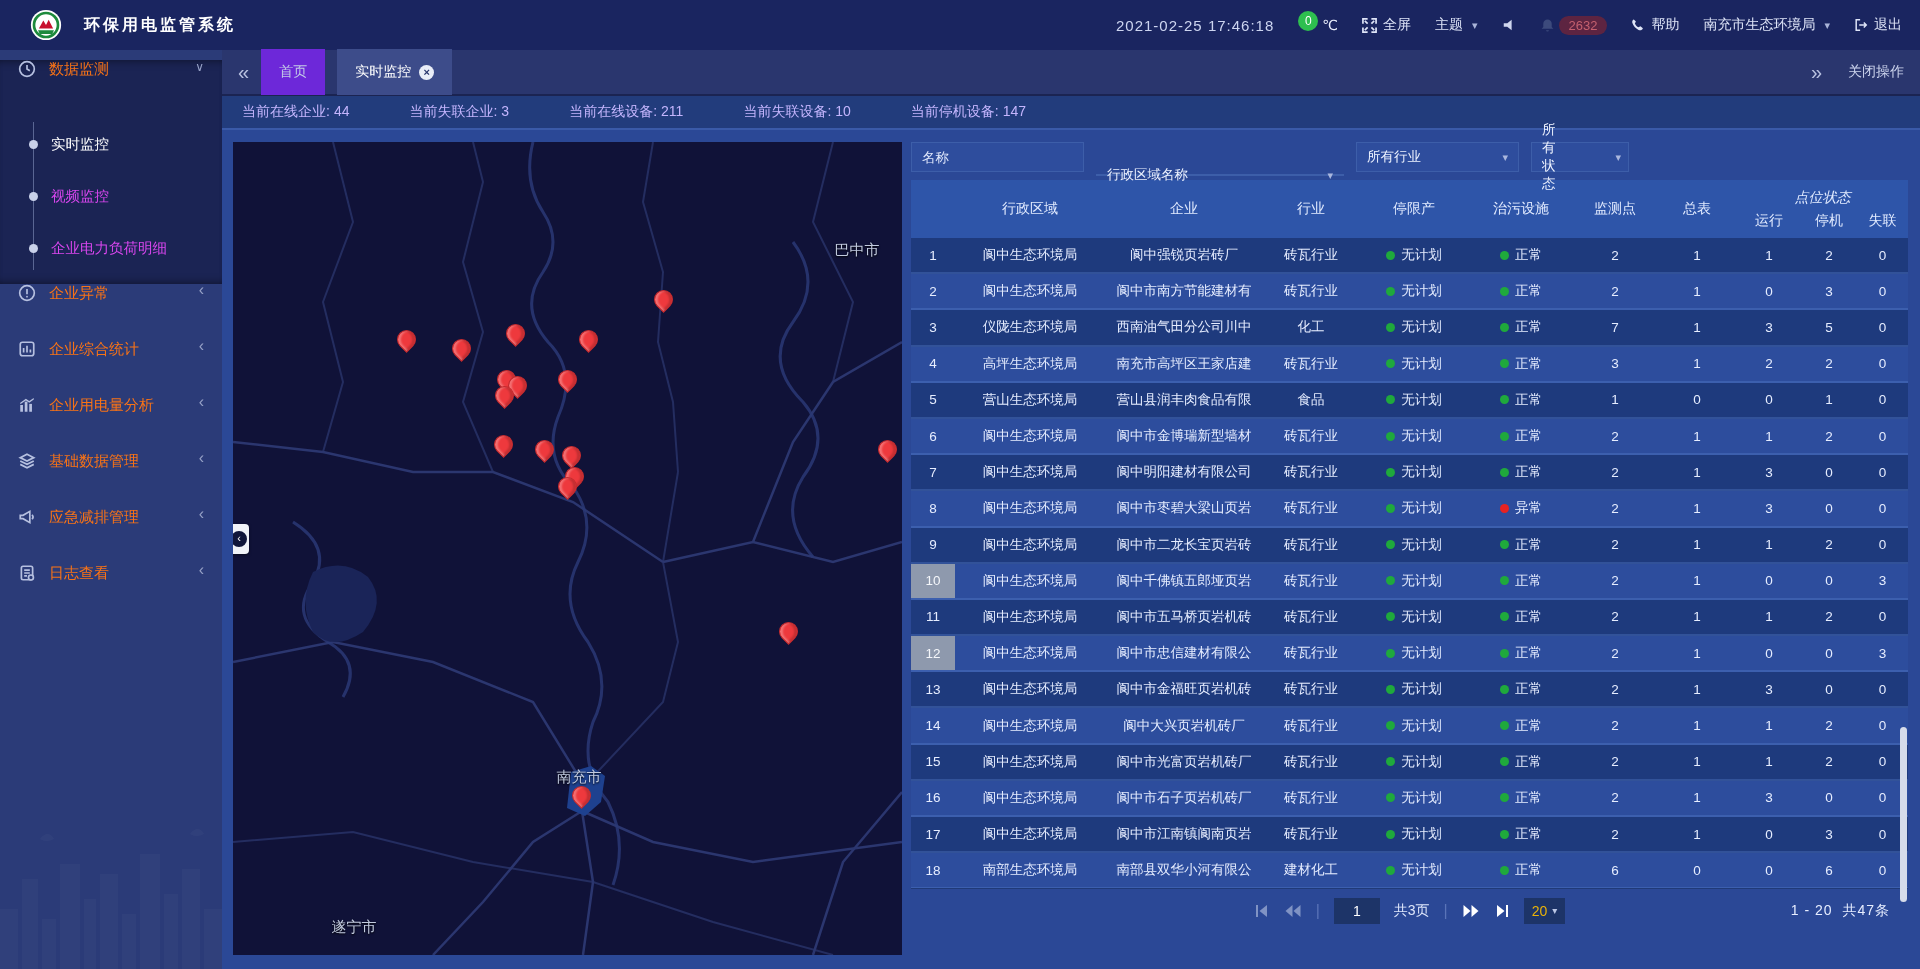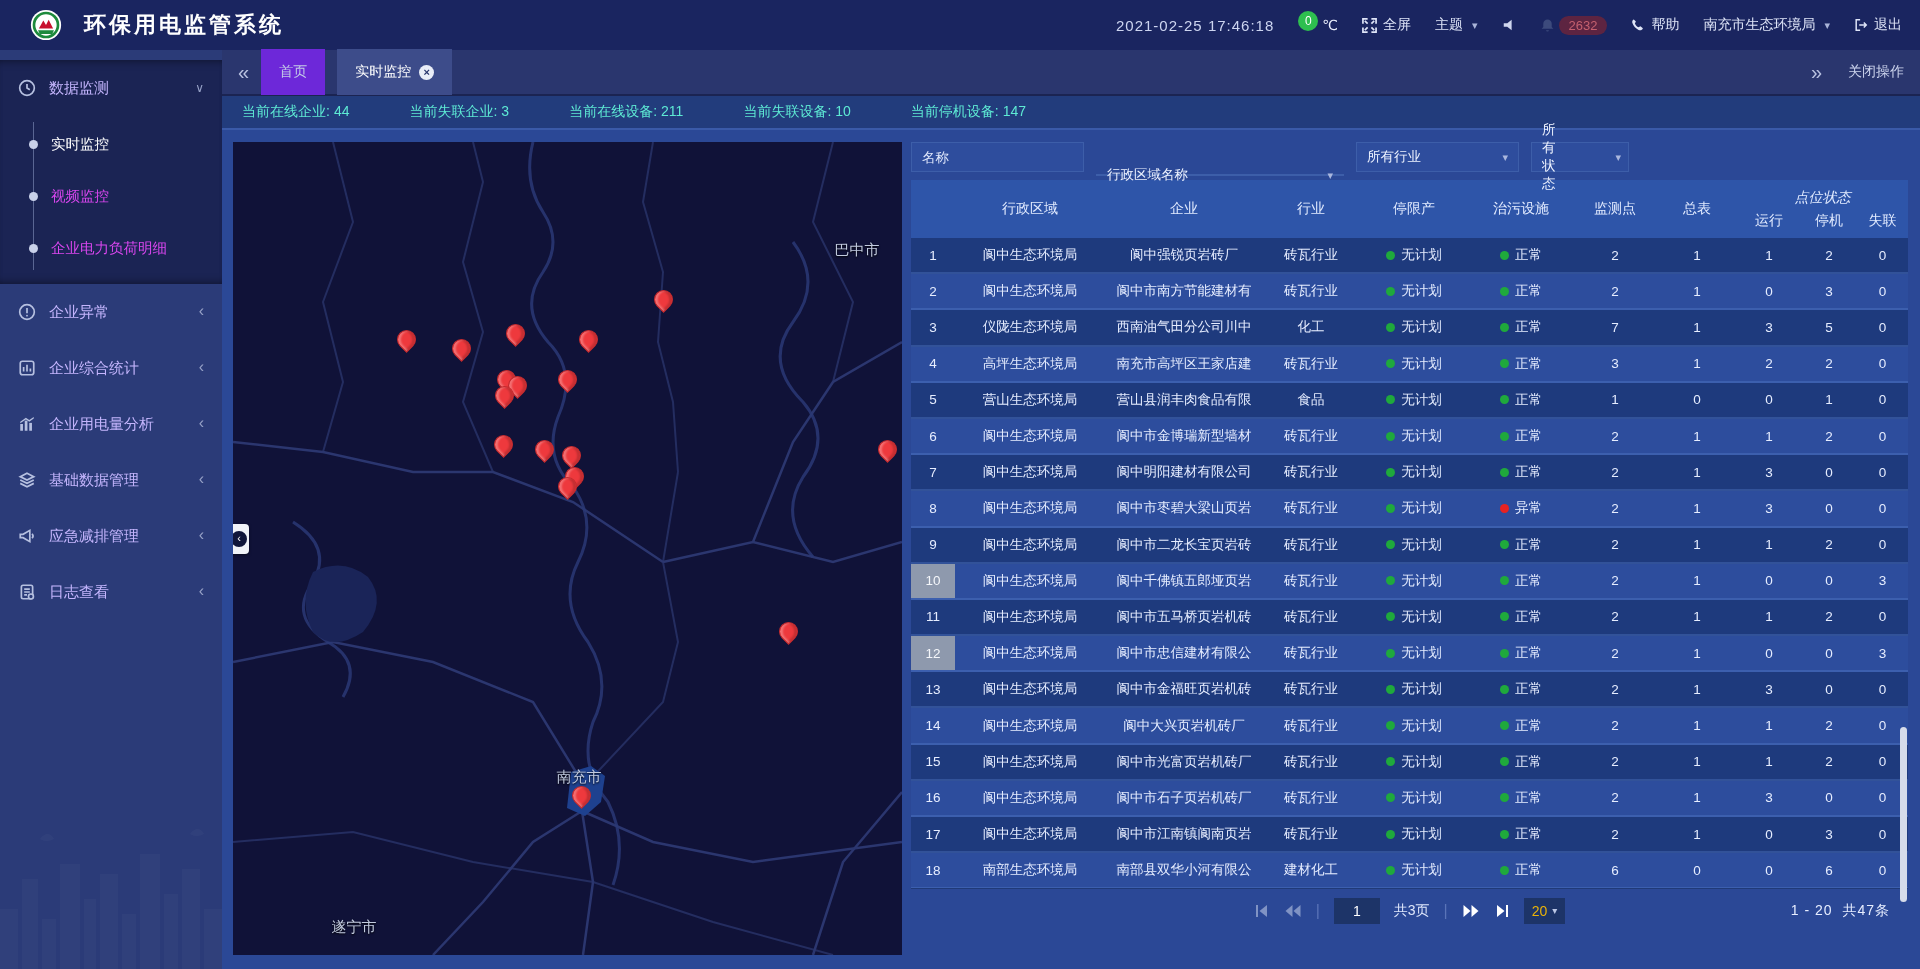--- a/index.html
+++ b/index.html
@@ -2,39 +2,39 @@
 <html><head>
 <meta charset="utf-8">
 <style>
   * { margin:0; padding:0; box-sizing:border-box; }
   html,body { width:1920px; height:969px; overflow:hidden; background:#10194a;
     font-family:"Liberation Sans","DejaVu Sans",sans-serif; }
 
   
   .header { height:50px; background:#1a2560; display:flex; align-items:center; padding:0 18px; color:#e9edfb; }
   .logo { width:32px; height:32px; margin-left:12px; flex:none; }
-  .app-title { font-size:22px; font-weight:bold; letter-spacing:3px; margin-left:22px; color:#fff;text-align:center; }
+  .app-title { font-size:16px; font-weight:bold; letter-spacing:3px; margin-left:22px; color:#fff;text-align:center; }
   .header-right { margin-left:auto; display:flex; align-items:center; gap:24px; font-size:14px; color:#d7ddf6; }
   .datetime { font-size:15px; color:#cdd5f0; letter-spacing:1px; }
   .temp { display:flex; align-items:flex-start; gap:4px; }
   .temp-circle { width:20px; height:20px; border-radius:50%; background:#2ebf4f; color:#fff; font-size:12px;
     display:flex; align-items:center; justify-content:center; margin-top:-6px; }
   .temp-unit { font-size:14px; color:#e9edfb; }
   .hbtn { display:flex; align-items:center; gap:6px; cursor:pointer; color:#dfe5f8; }
   .hbtn svg { display:block; }
   .caret::after { content:"▾"; font-size:11px; color:#aab4d8; margin-left:3px; }
   .badge-pill { background:#5d2441; color:#c5606f; border-radius:10px; padding:2px 10px; font-size:13px; }
   .bell-wrap { display:flex; align-items:center; gap:4px; color:#3c4a7c; }
 
   
   .app-body { display:flex; height:919px; }
 
   
   .sidebar { width:222px; background:#2b3b78; position:relative; flex:none; padding-top:10px; overflow:hidden; }
-  .group { height:56px; display:flex; align-items:center; padding:0 18px; color:#c4b5fd; font-size:15px; gap:13px; cursor:pointer; }
+  .group { height:56px; display:flex; align-items:flex-start; padding:0 18px; color:#f97316; font-size:15px; gap:13px; cursor:pointer; }
   .group .gicon { color:#b6c0e0; display:flex; }
   .chev { margin-left:auto; color:#96a1c6; font-size:12px; }
   .chev.open::after { content:"∨"; }
   .chev.closed::after { content:"‹"; font-size:16px; line-height:12px; }
   .expanded-block { background:#1b2454; box-shadow:inset 0 8px 10px -8px rgba(0,0,0,.55), inset 0 -8px 10px -8px rgba(0,0,0,.55); }
   .submenu { position:relative; padding:2px 0 10px; }
   .submenu::before { content:""; position:absolute; left:33px; top:6px; bottom:14px; width:1px; background:#5a6693; }
   .subitem { height:52px; display:flex; align-items:center; padding-left:29px; gap:13px; font-size:14.5px; color:#d946ef; cursor:pointer; position:relative; }
   .subitem .bullet { width:9px; height:9px; border-radius:50%; background:#c9d1ea; flex:none; }
   .subitem.active { color:#ffffff; }
@@ -48,21 +48,21 @@
   .tab-arrows.right::after { content:"»"; font-size:20px; }
   .tab { height:46px; display:flex; align-items:center; padding:0 18px; font-size:14px; margin-left:12px; cursor:pointer; gap:8px; }
   .tab.inactive { background:#6d28d9; color:#c3cbe6; }
   .tab.active { background:#3d4c8a; color:#fff; }
   .tab-close { width:15px; height:15px; border-radius:50%; background:#e9edf8; color:#27346c; font-size:11px; line-height:15px;
     text-align:center; cursor:pointer; }
   .tab-close::before { content:"×"; font-weight:bold; }
   .close-ops { margin-left:auto; display:flex; align-items:center; gap:26px; font-size:14px; color:#cdd5ee; cursor:pointer; }
 
   .statusbar { height:34px; background:#223c7c; border-bottom:2px solid #3a5aa8; display:flex; align-items:center;
-    padding:0 20px; gap:60px; font-size:14px; color:#5eead4; }
+    padding:0 20px; gap:60px; font-size:14px; color:#c4b5fd; }
   .statusbar b { font-weight:normal; margin-left:4px; }
 
   .content { flex:1; background:#2b4896; display:flex; gap:9px; padding:12px 12px 14px 11px; min-height:0; }
 
   
   .map { width:669px; flex:none; position:relative; background:#101238; overflow:hidden; }
   .map svg.roads { position:absolute; inset:0; }
   .city-label { position:absolute; transform:translate(-50%,-50%); color:#c2cbe0; font-size:15px; text-shadow:0 1px 2px #000; white-space:nowrap; }
   .pin { position:absolute; width:19px; height:19px; background:#ee393d; border:1px solid #c32b2f;
     border-radius:50% 50% 50% 0; transform:rotate(-45deg);

